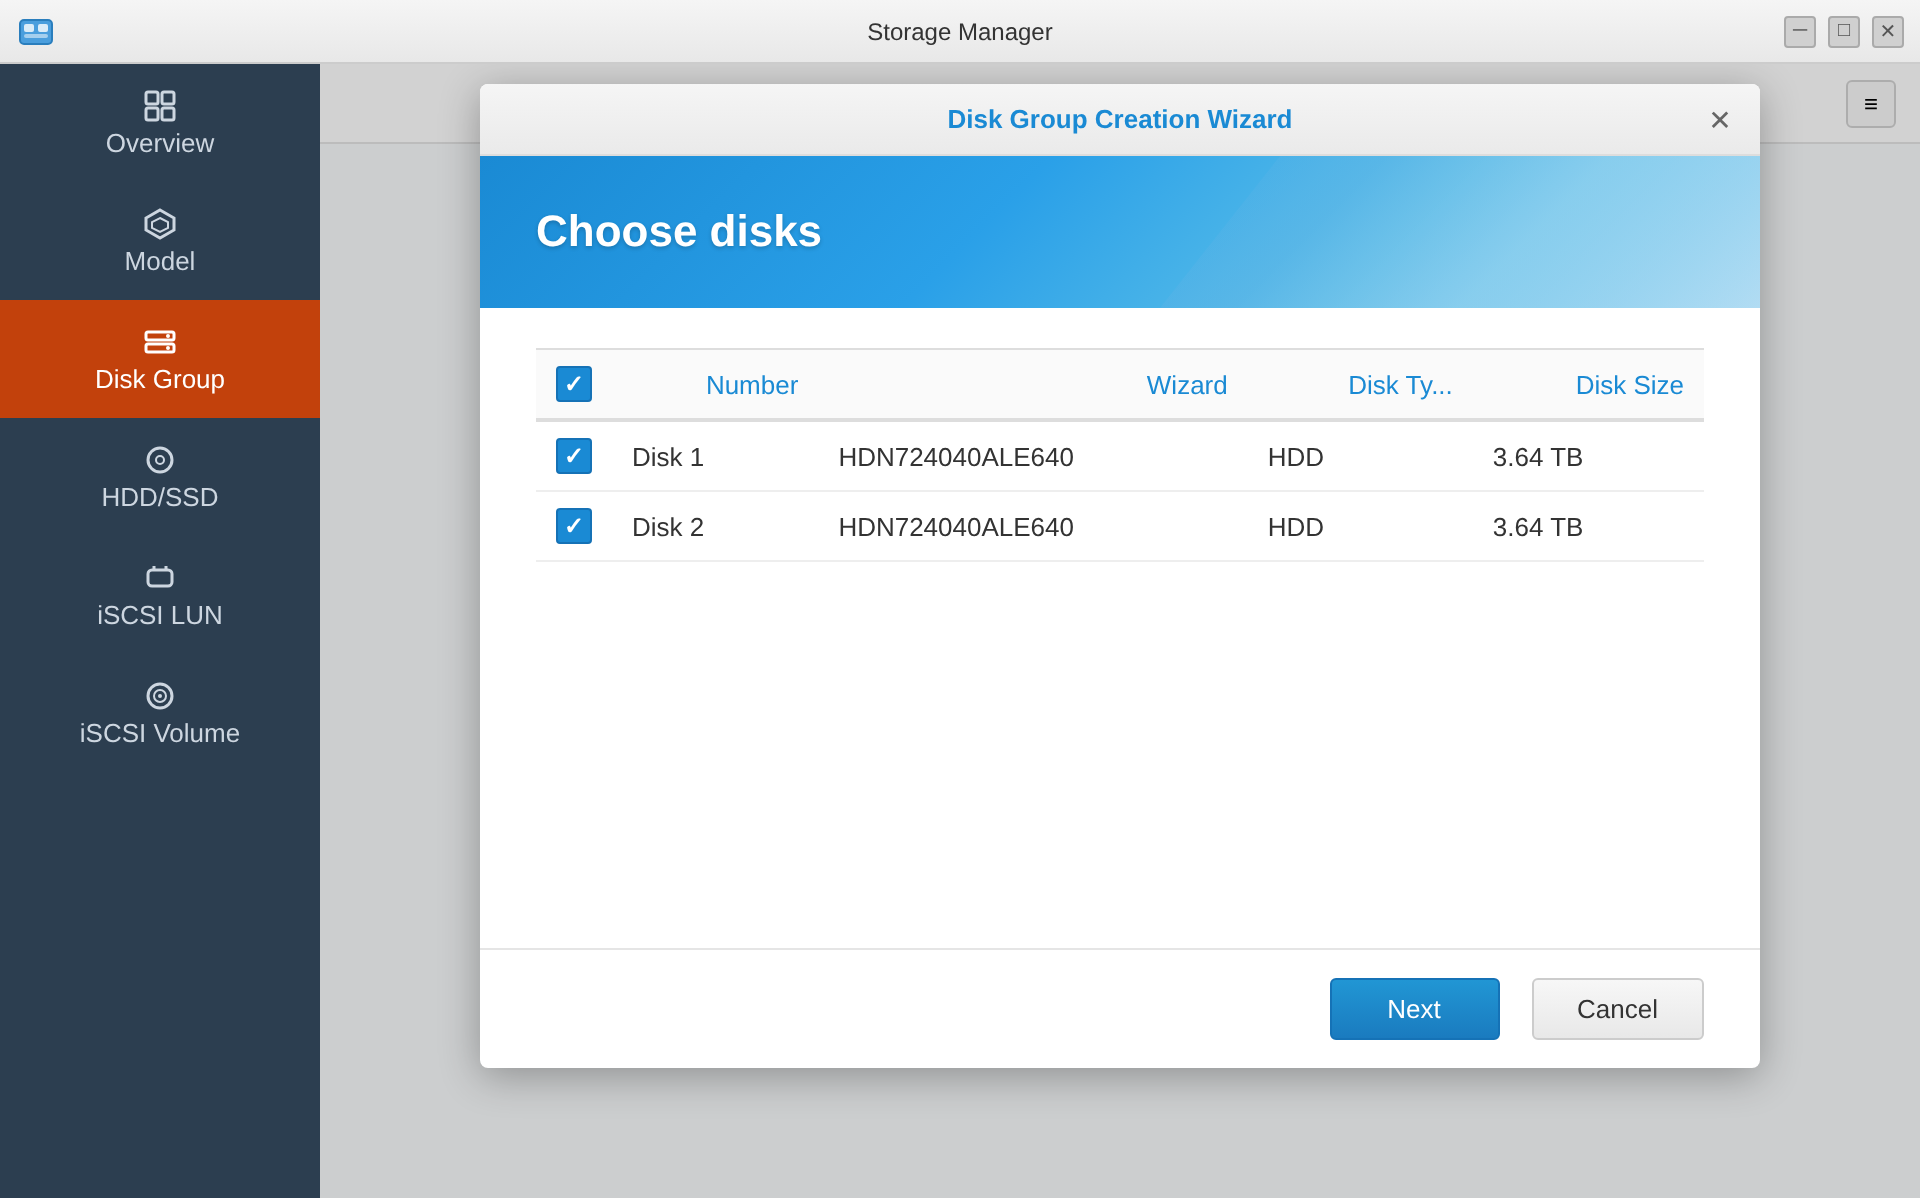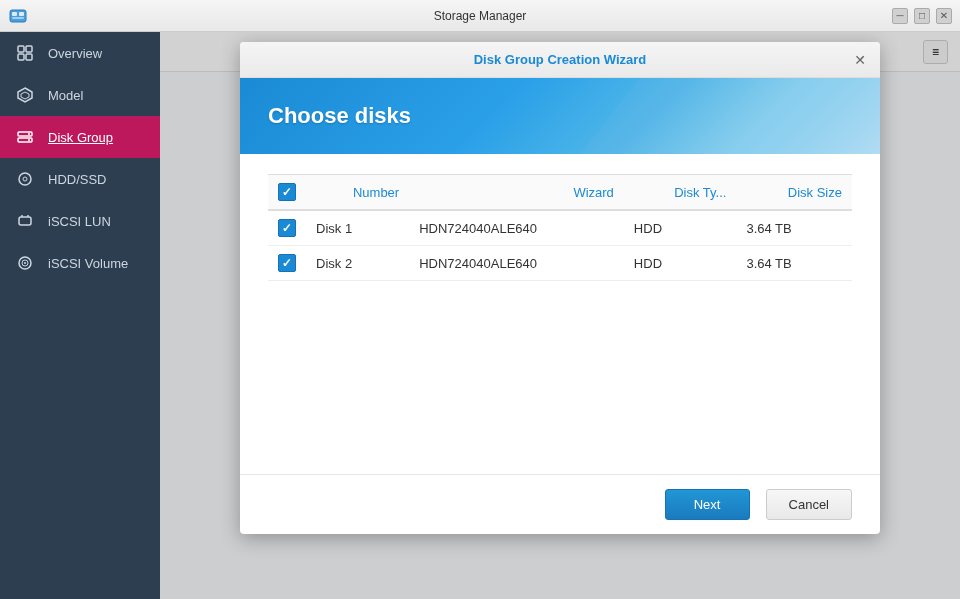--- a/index.html
+++ b/index.html
@@ -64,30 +64,30 @@
     .sidebar {
       width: 160px;
       background: #2c3e50;
       height: 100%;
       display: flex;
       flex-direction: column;
     }
     .sidebar-item {
       display: flex;
       align-items: center;
-      gap: 14px;
+      gap: 2px;
       padding: 12px 16px;
       color: #cdd6e0;
       cursor: pointer;
       font-size: 13px;
+      flex-direction: column;
     }
     .sidebar-item.active {
-      background: #be185d;
+      background: #c2410c;
       color: #fff;
-      text-decoration: underline;
     }
     .sidebar-icon {
       width: 18px;
       height: 18px;
       flex-shrink: 0;
       display: flex;
       align-items: center;
       justify-content: center;
     }
 

